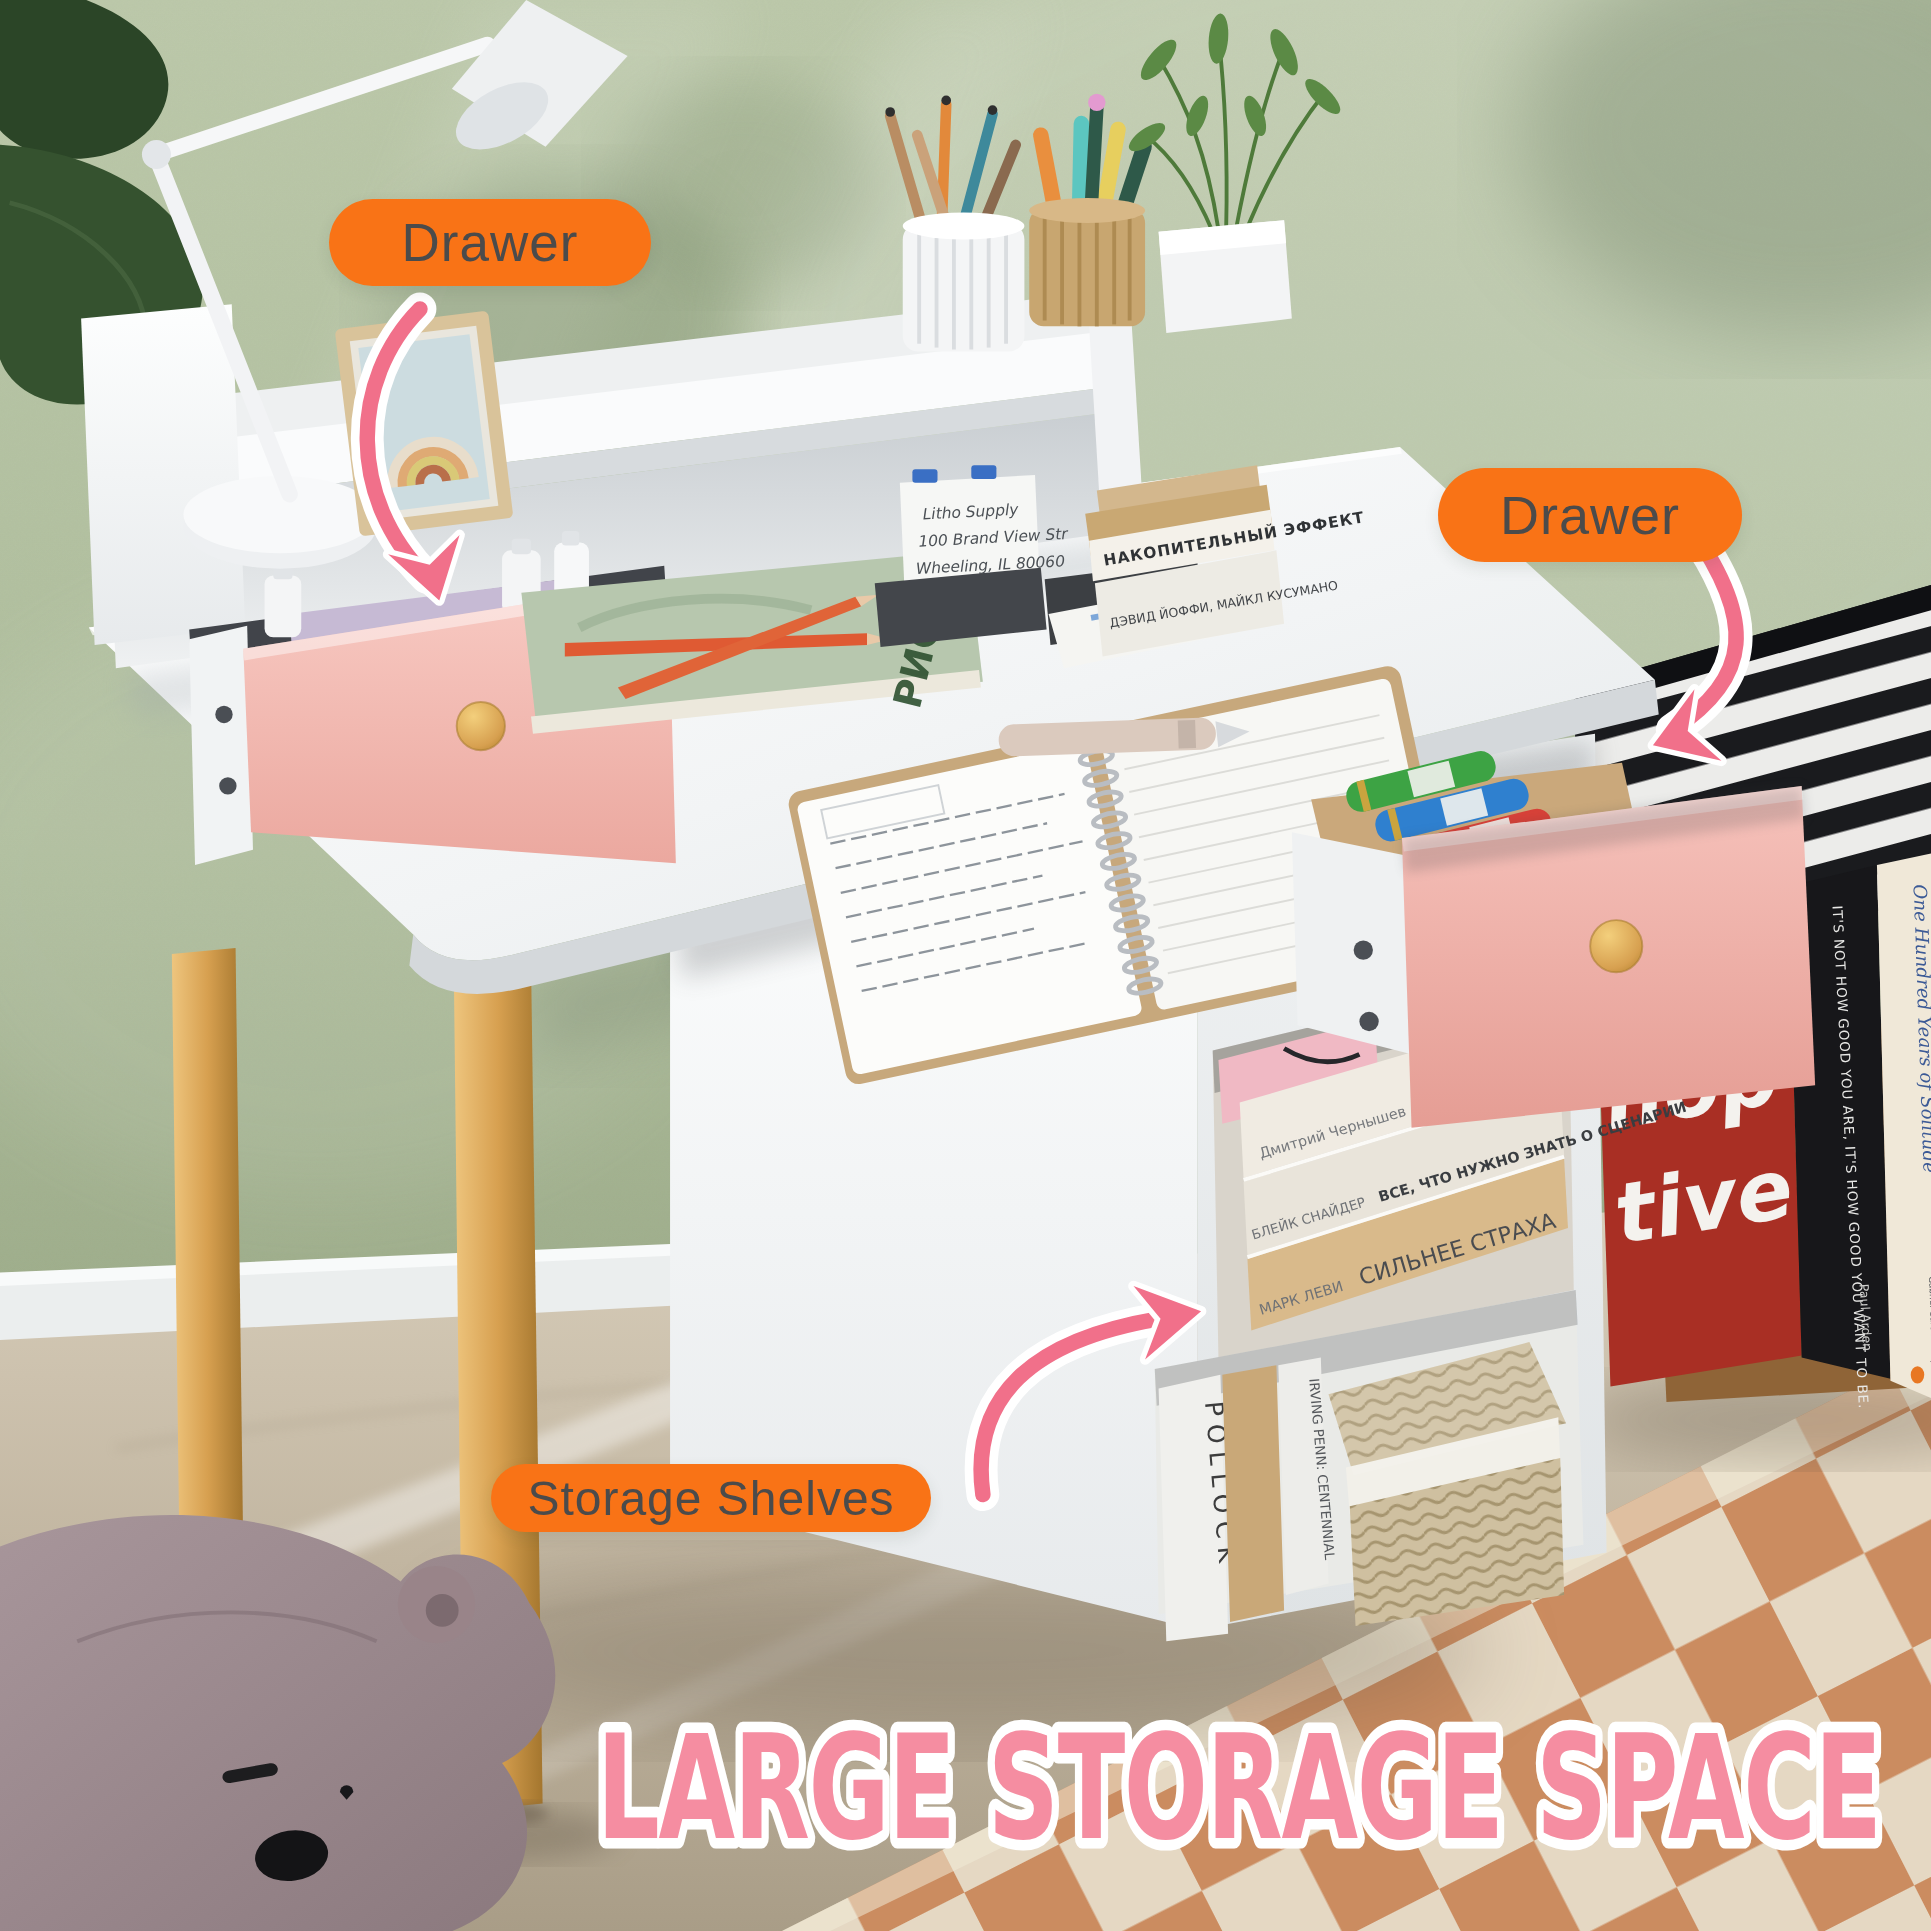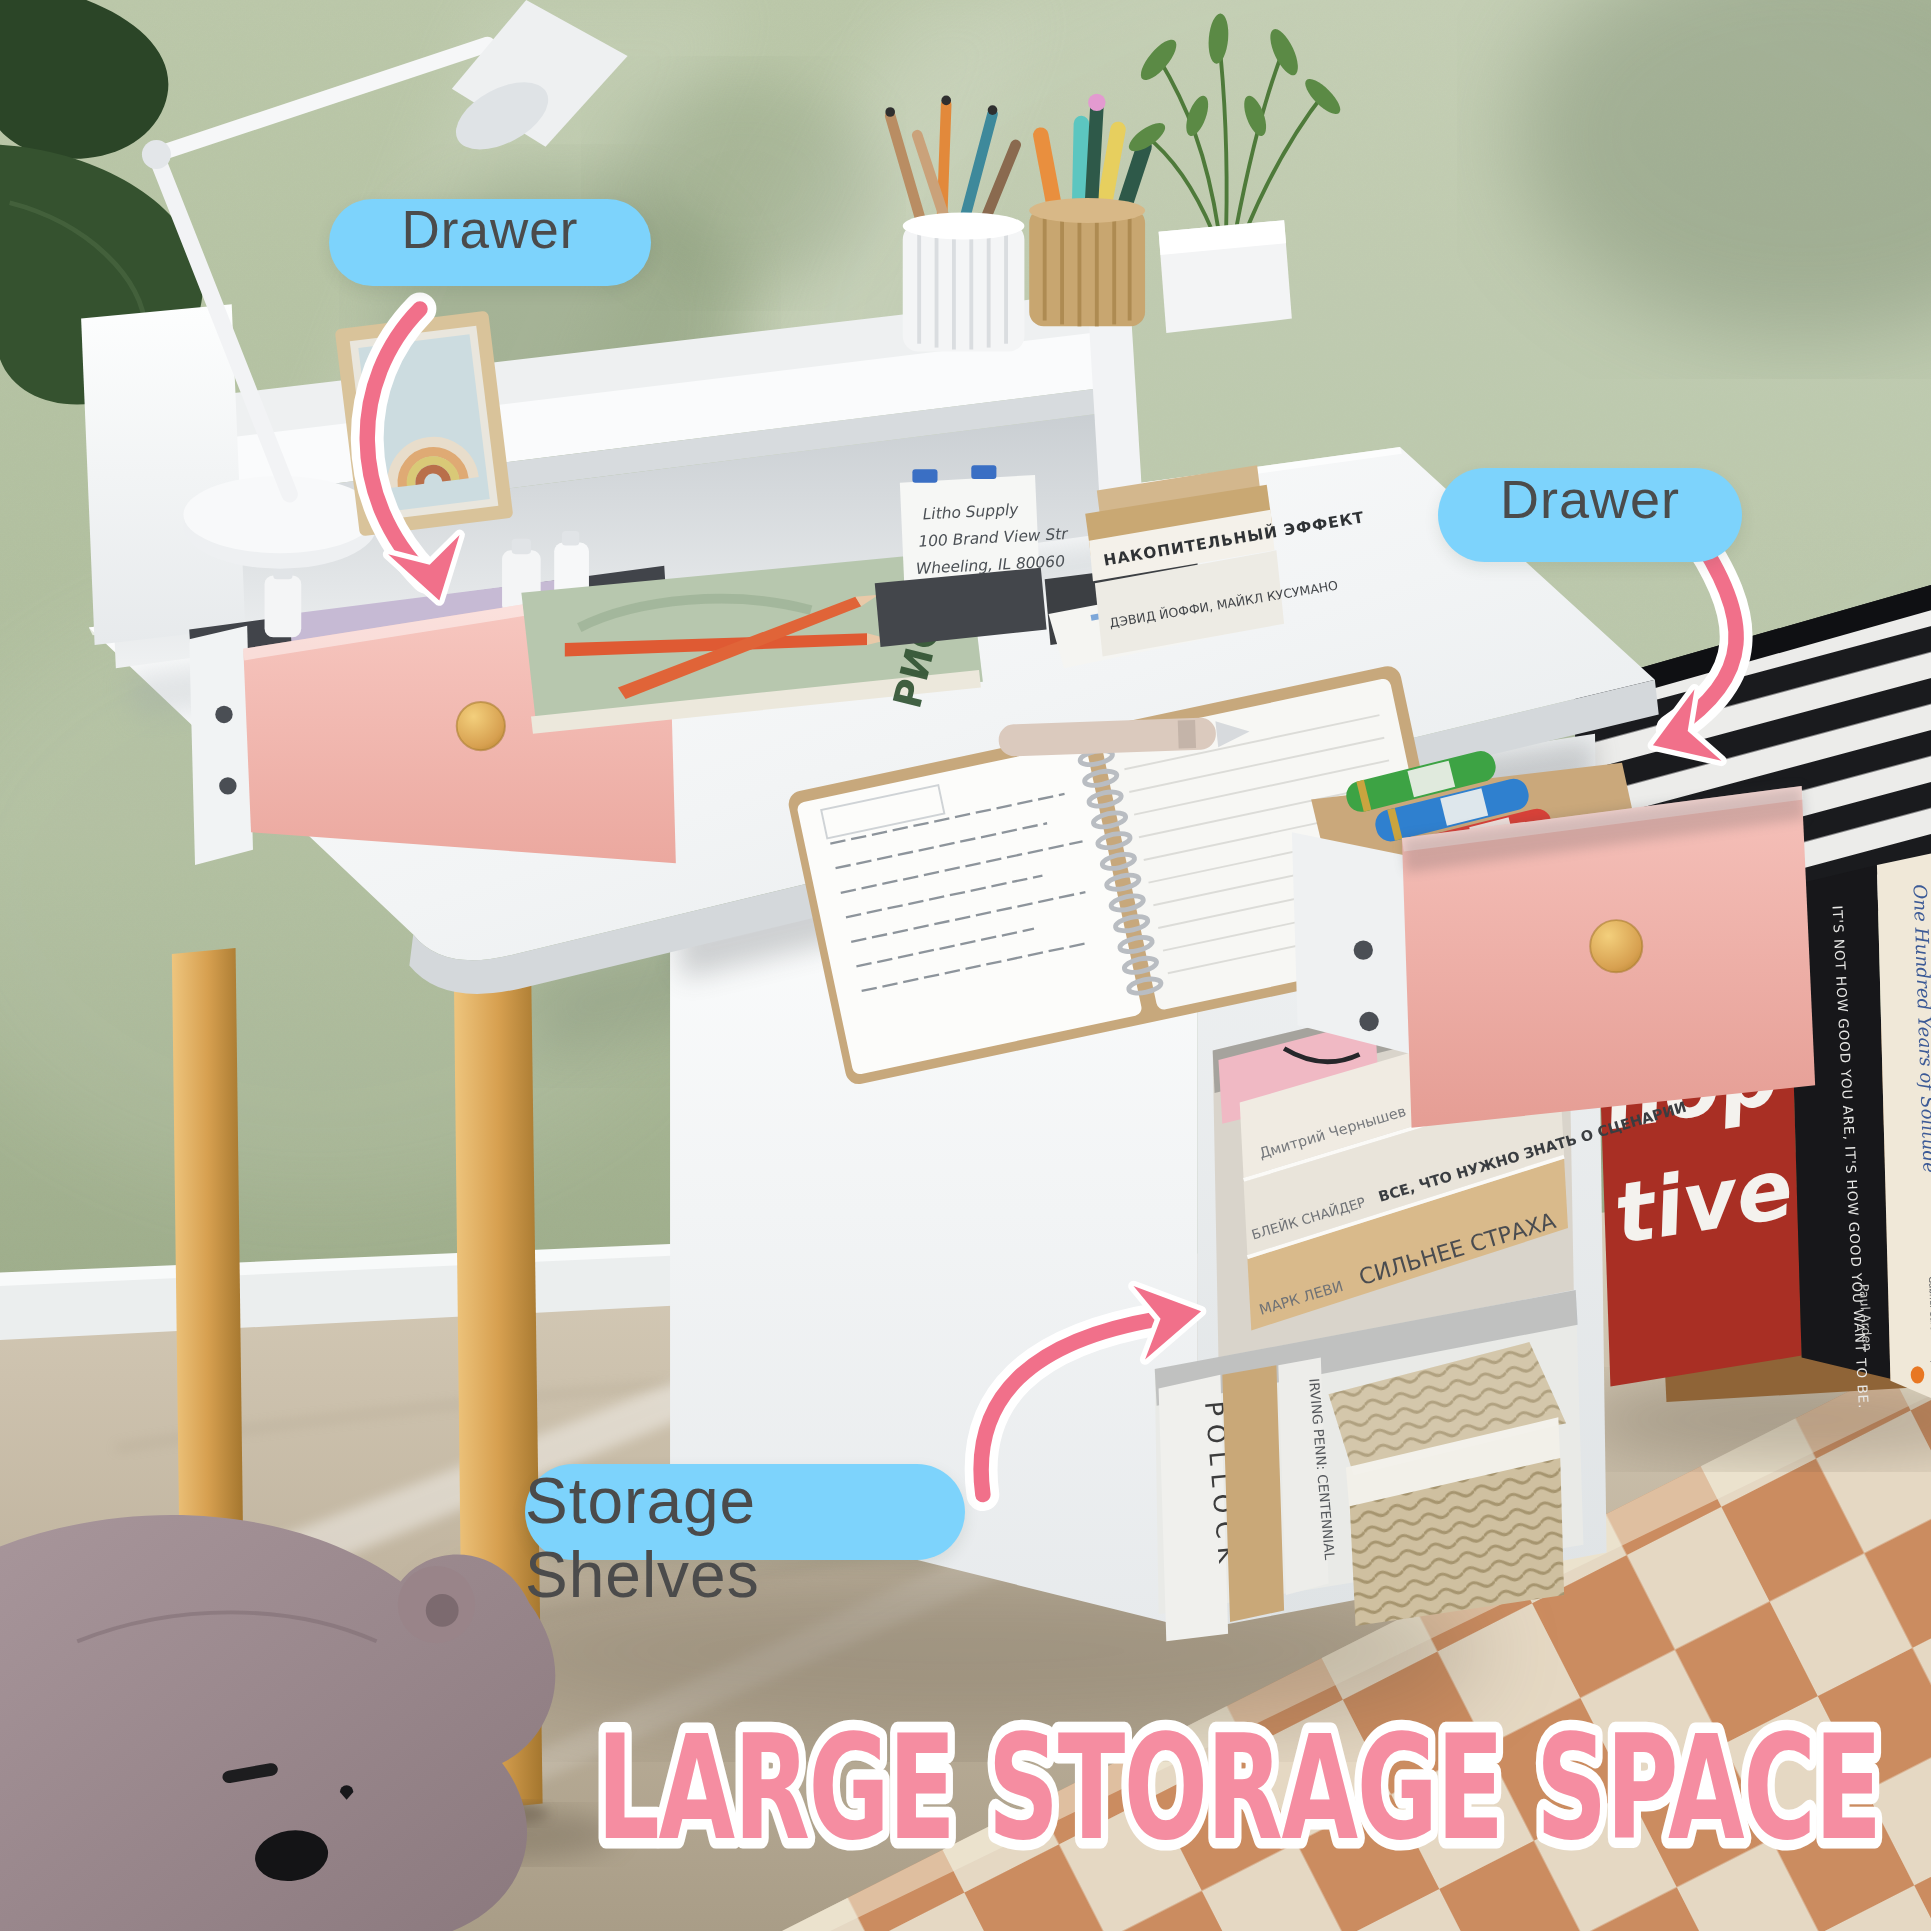--- a/index.html
+++ b/index.html
@@ -1,24 +1,24 @@
 <!DOCTYPE html>
 <html><head>
 <meta charset="utf-8">
 <style>
   html,body{margin:0;padding:0;background:#889a78;}
   .scene{position:relative;width:1931px;height:1931px;overflow:hidden;
          font-family:"Liberation Sans",sans-serif;background:#aebd9c;}
   .scene svg.art{position:absolute;left:0;top:0;width:1931px;height:1931px;display:block;}
-  .pill{position:absolute;background:#7dd3fc;border-radius:965px;display:flex;
-        justify-content:center;color:#4b4b4b;z-index:6;
+  .pill{position:absolute;background:#f97316;border-radius:965px;display:flex;
+        align-items:center;justify-content:center;color:#4b4b4b;z-index:6;
         box-shadow:0 5.8px 15.4px rgba(40,60,40,.10);letter-spacing:1px;font-weight:400;}
   .pill-drawer-left{left:329px;top:199px;width:322px;height:87px;font-size:53px;}
   .pill-drawer-right{left:1438px;top:468px;width:304px;height:94px;font-size:54px;}
-  .pill-shelves{left:525px;top:1464px;width:440px;height:96px;font-size:64px;}
+  .pill-shelves{left:491px;top:1464px;width:440px;height:68px;font-size:48px;}
   .svgtext{font-family:"DejaVu Sans","Liberation Sans",sans-serif;}
 </style>
 </head>
 <body>
 
 <div class="scene">
 
 <svg class="art" viewBox="0 0 2000 2000">
   <defs>
     <linearGradient id="gWall" x1="0" y1="0" x2="0" y2="1">

